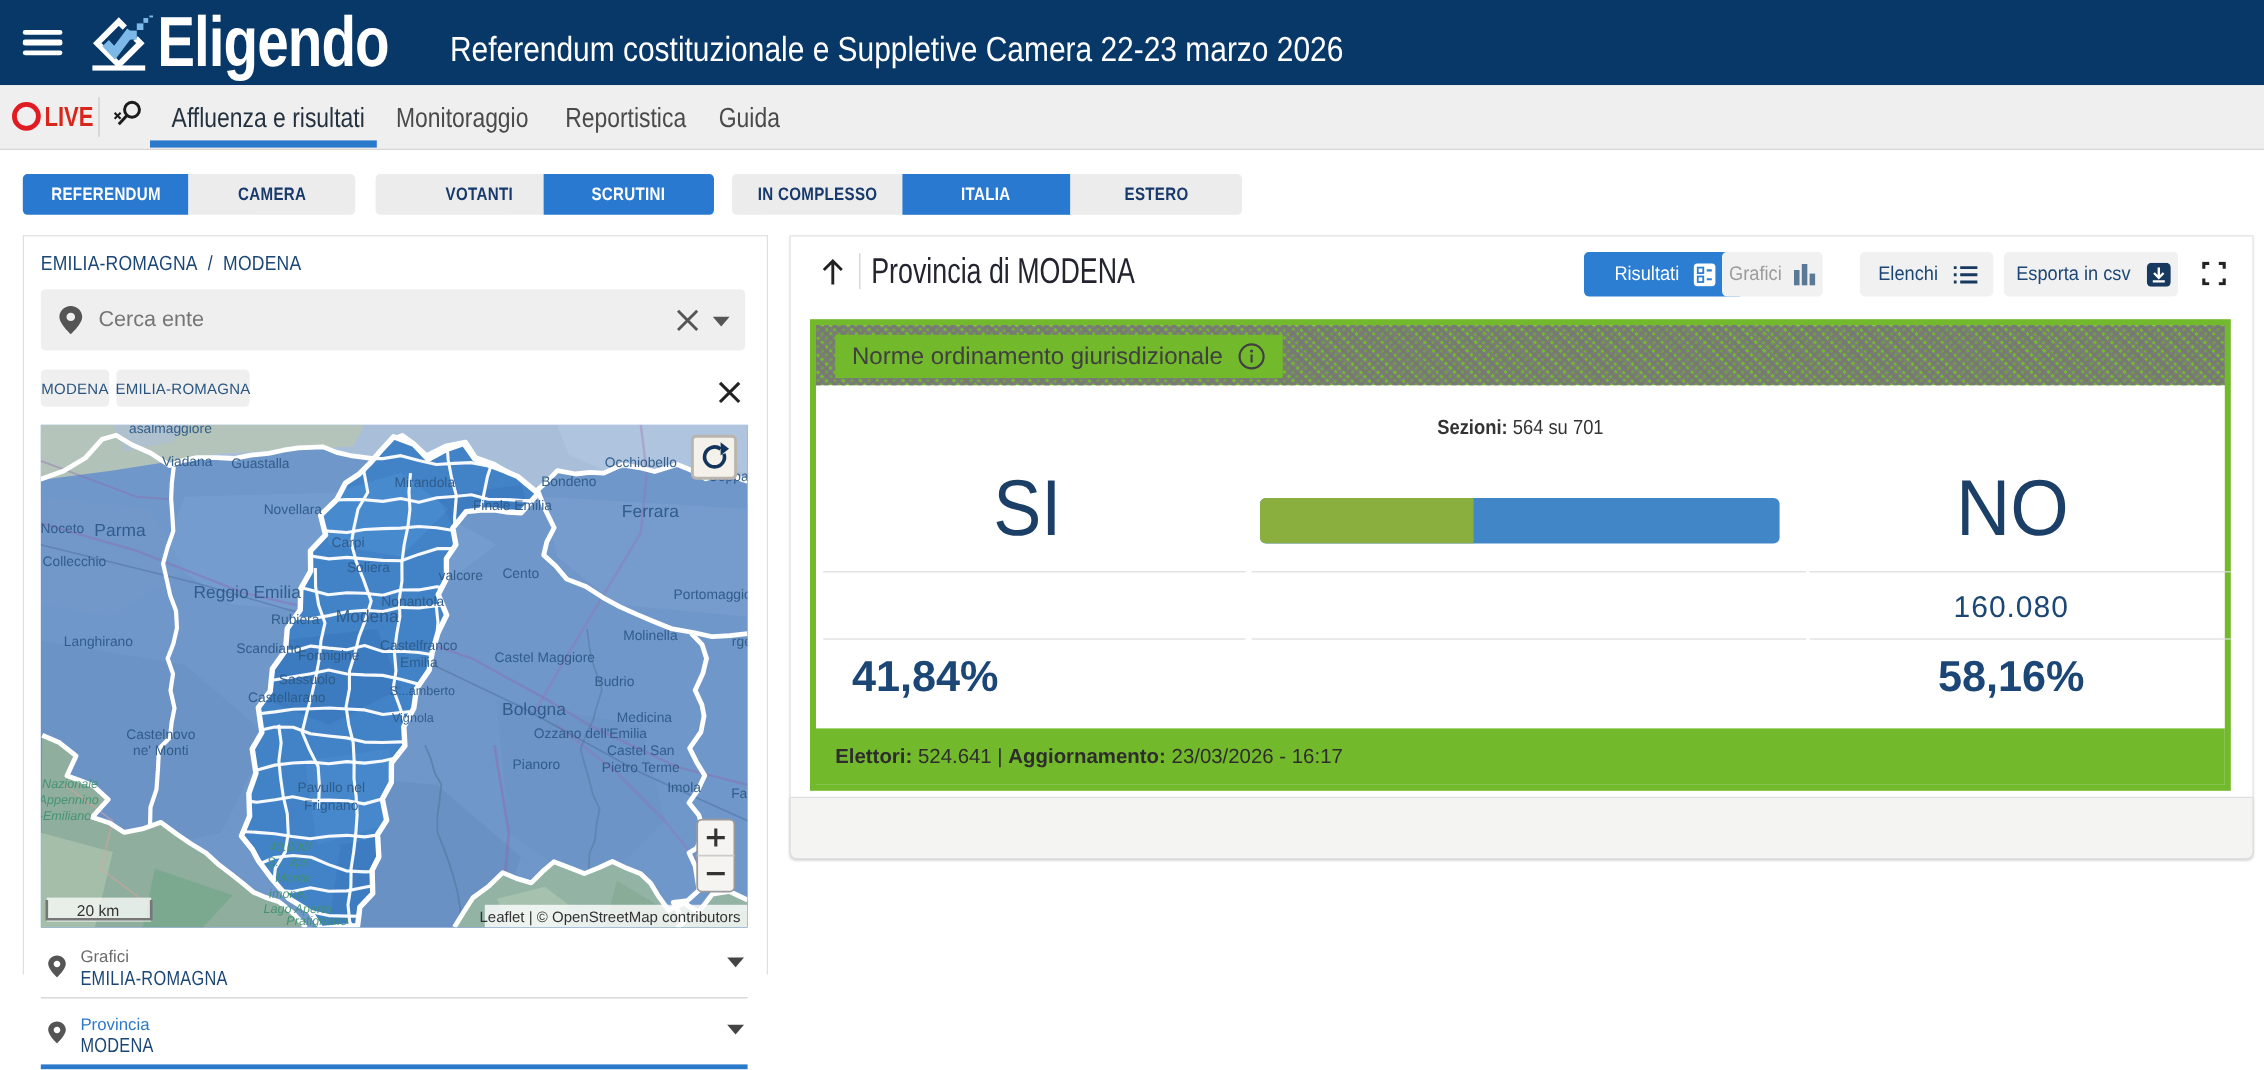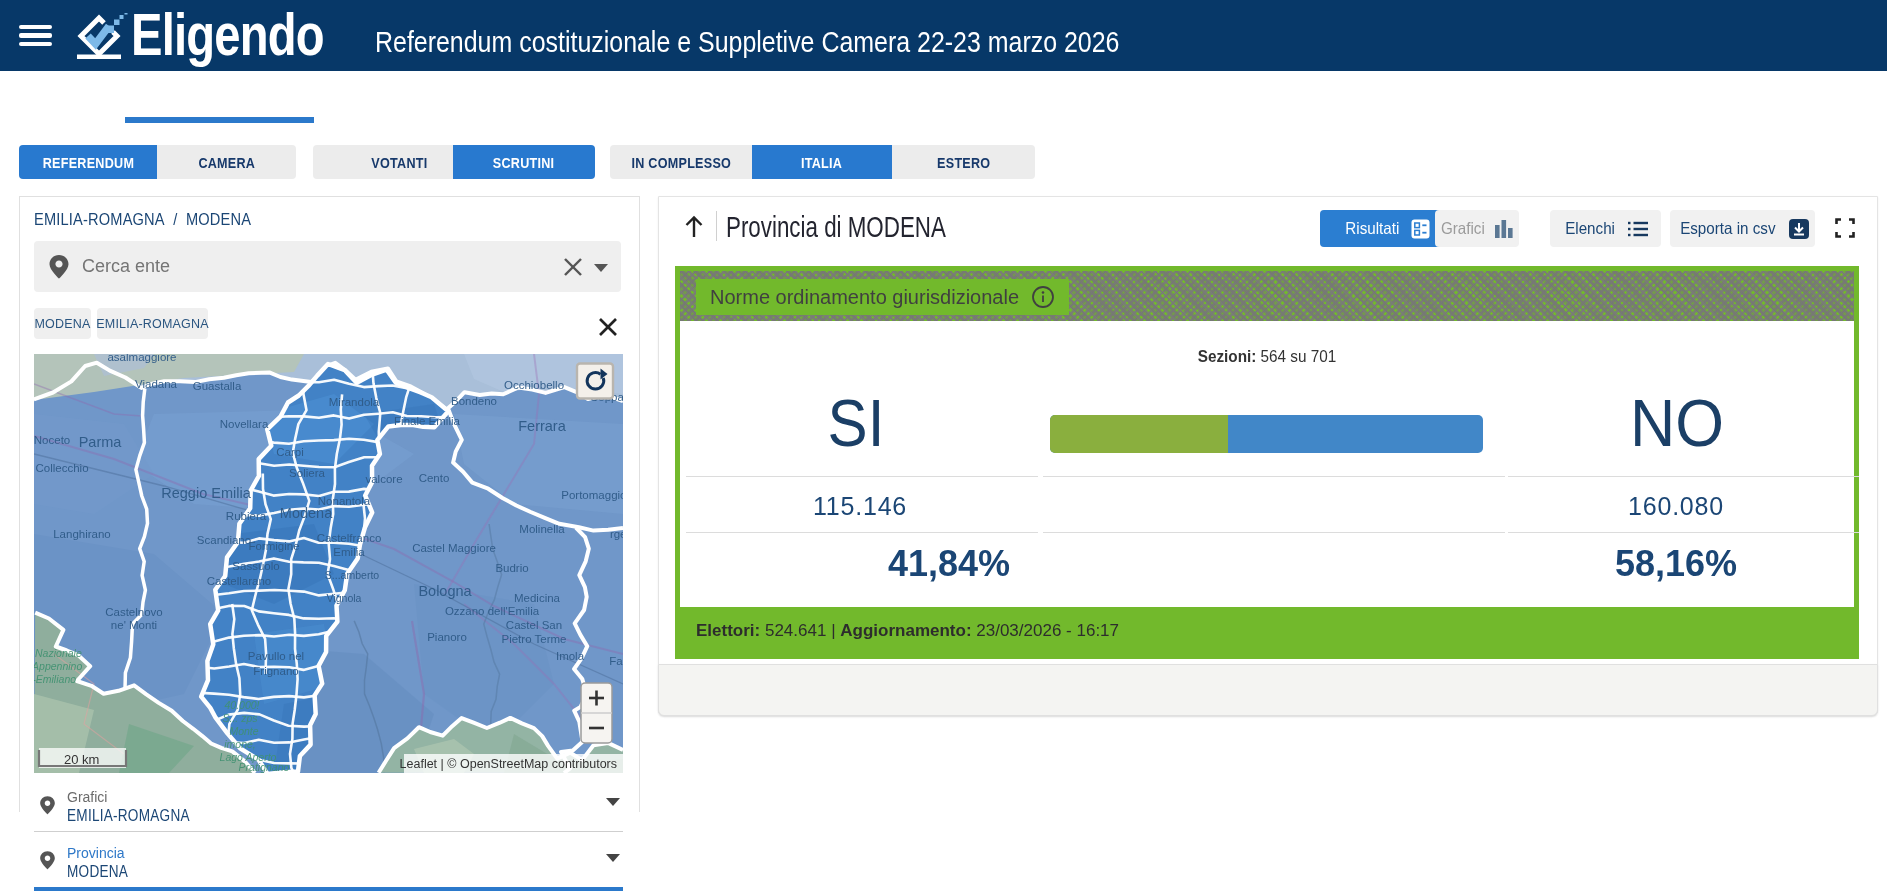--- a/index.html
+++ b/index.html
@@ -69,20 +69,34 @@
       <rect x="32.5" y="12.5" width="7.5" height="7.5" fill="#7db9e8"></rect>
       <rect x="40" y="6.5" width="5.5" height="5.5" fill="#7db9e8"></rect>
       <rect x="45.5" y="2" width="4" height="4" fill="#7db9e8"></rect>
       <rect x="50.5" y="-1.5" width="3" height="3" fill="#7db9e8"></rect>
       <rect x="3" y="41.5" width="44" height="4.5" fill="#fff"></rect>
     </svg>
     <div id="logotxt" class="abs" style="left:131px; top:1px;">Eligendo</div>
     <div id="hdrtitle" class="abs" style="left:375px; top:26px;">Referendum costituzionale e Suppletive Camera 22-23 marzo 2026</div>
   </div>
 
+  <div id="navbar">
+    <div id="live-ring"></div>
+    <div id="live-txt">LIVE</div>
+    <div id="nav-sep"></div>
+    <svg class="abs" style="left:95px; top:12px;" width="24" height="24" viewBox="0 0 24 24">
+      <circle cx="15" cy="8.5" r="6.2" fill="none" stroke="#1c1c1c" stroke-width="2.5"></circle>
+      <line x1="10.8" y1="13.2" x2="4" y2="20.5" stroke="#1c1c1c" stroke-width="2.5"></line>
+      <path d="M0.5 11 L5.5 16 M5.5 11 L0.5 16" stroke="#1c1c1c" stroke-width="1.7"></path>
+    </svg>
+    <div class="nav-it nav-active" style="left:143px;">Affluenza e risultati</div>
+    <div class="nav-it" style="left:330px;">Monitoraggio</div>
+    <div class="nav-it" style="left:471px;">Reportistica</div>
+    <div class="nav-it" style="left:599px;">Guida</div>
+  </div>
   <div id="nav-underline"></div>
 
   <div class="tbtn on rl" style="left:19px; width:138px;">
       <span style="transform:scaleX(0.84);">REFERENDUM</span>
     </div>
   <div class="tbtn rr" style="left:157px; width:139px;">
       <span style="transform:scaleX(0.84);">CAMERA</span>
     </div>
   <div class="tbtn rl" style="left:313px; width:140px;padding-left:32px;">
       <span style="transform:scaleX(0.84);">VOTANTI</span>
@@ -359,23 +373,22 @@
         <div style="position:absolute; left:0; top:0; width:178px; height:38px; background:#8aaf3e;"></div>
       </div>
 
       <div class="abs" style="left:6px; top:205px; width:352px; height:1px; background:#dcdcdc;"></div>
       <div class="abs" style="left:363px; top:205px; width:462px; height:1px; background:#dcdcdc;"></div>
       <div class="abs" style="left:828px; top:205px; width:351px; height:1px; background:#dcdcdc;"></div>
       <div class="abs" style="left:6px; top:261px; width:352px; height:1px; background:#dcdcdc;"></div>
       <div class="abs" style="left:363px; top:261px; width:462px; height:1px; background:#dcdcdc;"></div>
       <div class="abs" style="left:828px; top:261px; width:351px; height:1px; background:#dcdcdc;"></div>
 
-      <div class="abs" style="left:30px; top:221px; width:300px; text-align:center; font-size:25px; color:#1b4675; letter-spacing:0.8px;">115.146</div>
       <div class="abs" style="left:846px; top:221px; width:300px; text-align:center; font-size:25px; color:#1b4675; letter-spacing:0.8px;">160.080</div>
-      <div class="bigpct" style="left:30px; top:272px; width:300px; text-align:right;">41,84%</div>
+      <div class="bigpct" style="left:30px; top:272px; width:300px; text-align:left;">41,84%</div>
       <div class="bigpct" style="left:846px; top:272px; width:300px; text-align:center;">58,16%</div>
 
       <div class="abs" style="left:0px; top:336px; width:1174px; height:47px; background:#72b92c; color:#2d2d2d; font-size:17px; display:flex; align-items:center; padding-left:16px;">
         <span><b>Elettori:</b> 524.641 | <b>Aggiornamento:</b> 23/03/2026 - 16:17</span>
       </div>
     </div>
   </div>
   <div id="rfoot"></div>
 </div>
 

